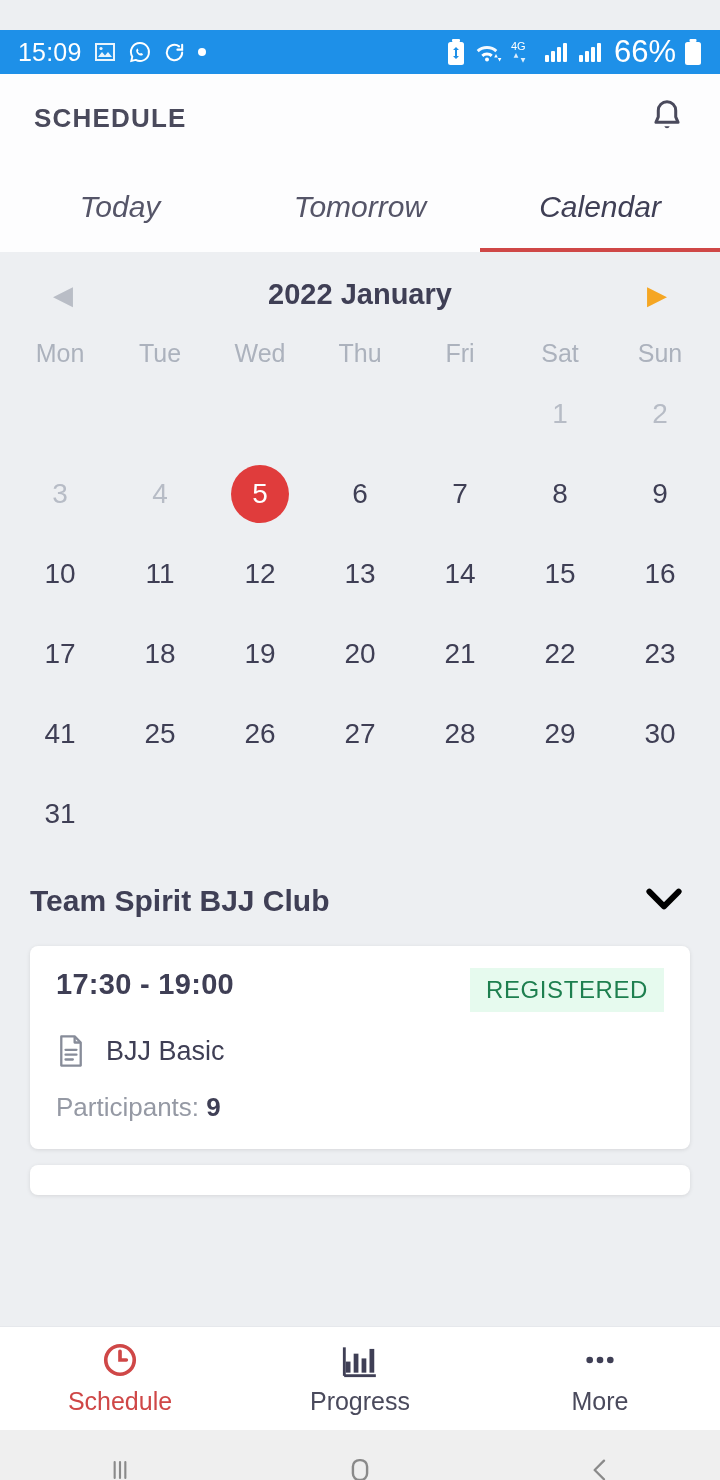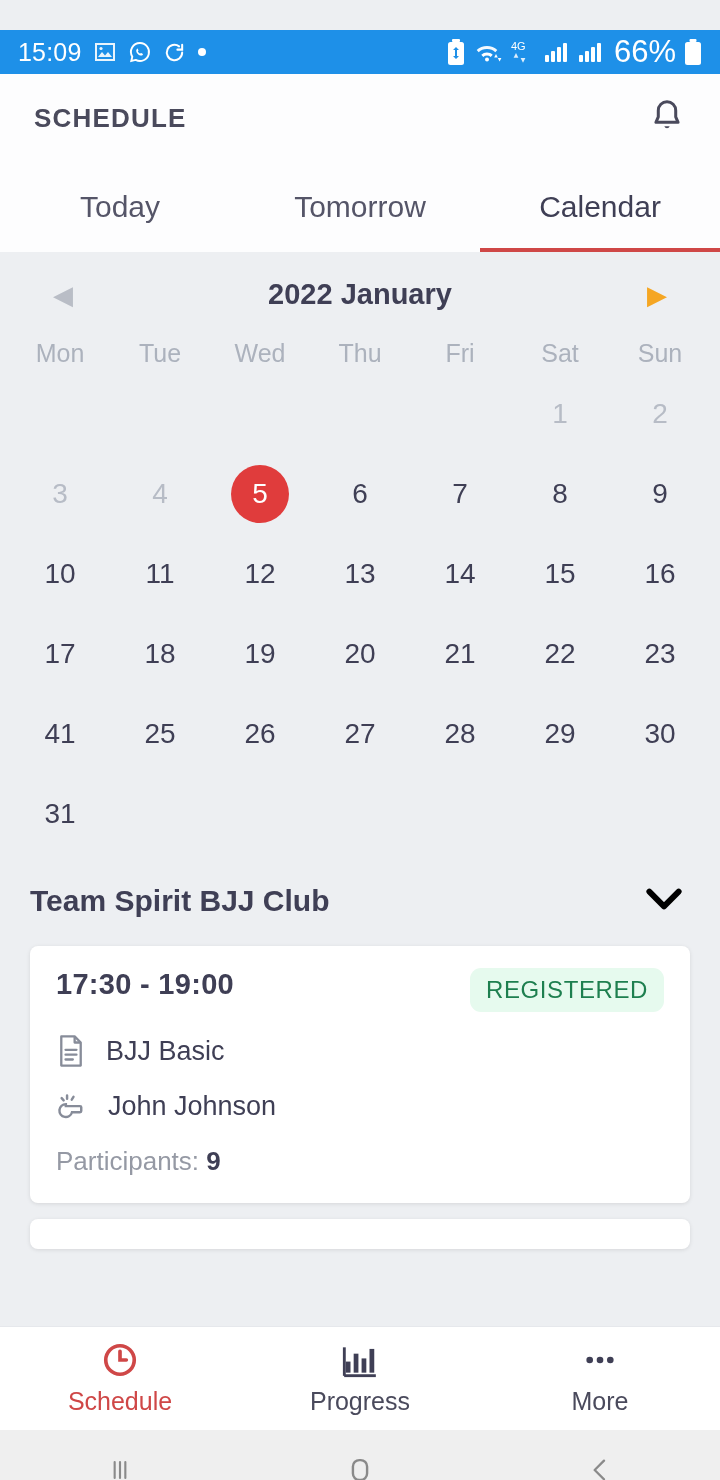--- a/index.html
+++ b/index.html
@@ -29,21 +29,21 @@
     display:flex; align-items:center; justify-content:space-between;
     padding:0 34px;
   }
   .app-title {
     font-size:26px; font-weight:bold; letter-spacing:1.2px; color:#4A4A5C;
   }
 
   
   .tabs {
     background:#FDFDFE; height:90px; flex:none;
-    display:flex; align-items:stretch; position:relative;
+    display:flex; align-items:stretch; position:relative;font-style:italic;
   }
   .tab {
     flex:1; display:flex; align-items:center; justify-content:center;
     font-size:30px; color:#555568; position:relative;
   }
   .tab.active { color:#3F3F55; }
   .tab.active::after {
     content:""; position:absolute; left:0; right:0; bottom:0;
     height:4px; background:#CF4747;
   }
@@ -93,21 +93,21 @@
   .cards { padding:0 30px; }
   .card {
     background:#ffffff; border-radius:8px;
     box-shadow:0 1px 4px rgba(0,0,0,.10);
     padding:22px 26px 26px 26px; margin-bottom:16px;
   }
   .card-top { display:flex; align-items:flex-start; justify-content:space-between; }
   .card-time { font-size:29px; font-weight:bold; color:#3F3F55; letter-spacing:.3px; }
   .badge {
     background:#E6FAEE; color:#1E7F4F; font-size:24px;
-    padding:8px 16px; border-radius:11px; letter-spacing:.6px;
+    padding:8px 16px; border-radius:0; letter-spacing:.6px;
   }
   .card-line {
     display:flex; align-items:center; gap:20px; margin-top:22px;
   }
   .card-line .txt { font-size:27px; color:#3F3F55; }
   .participants {
     margin-top:24px; font-size:26px; color:#9599A4;
   }
   .participants b { color:#3F3F55; font-weight:bold; }
 
@@ -392,27 +392,20 @@
             <div class="badge">REGISTERED</div>
           </div>
           <div class="card-line">
             <svg width="30" height="34" viewBox="0 0 24 28" fill="none" stroke="#878C99" stroke-width="1.9" stroke-linejoin="round">
               <path d="M4 2h11l5 5v19H4z"></path>
               <path d="M15 2v5h5"></path>
               <path d="M7.5 13h9M7.5 17h9M7.5 21h6" stroke-linecap="round"></path>
             </svg>
             <span class="txt">BJJ Basic</span>
           </div>
-          <div class="card-line">
-            <svg width="32" height="32" viewBox="0 0 26 26" fill="none" stroke="#878C99" stroke-width="2" stroke-linecap="round">
-              <path d="M8 11.5a5.2 5.2 0 1 0 5 6.6h6.5a1 1 0 0 0 1-1v-3a1 1 0 0 0-1-1H8z"></path>
-              <path d="M9 4.5v2.6M4.6 6.6l1.6 1.8M14.2 5.6l-1.4 2.2"></path>
-            </svg>
-            <span class="txt">John Johnson</span>
-          </div>
           <div class="participants"><span>Participants:</span> <b>9</b></div>
         </div>
         <div class="card" style="height: 30px; padding: 0px;"></div>
       </div>
 
   </div>
 
   <div class="bottomnav">
     <div class="navitem active">
       <svg width="38" height="38" viewBox="0 0 24 24" fill="none" stroke="#CF4747" stroke-width="2.3" stroke-linecap="round">

